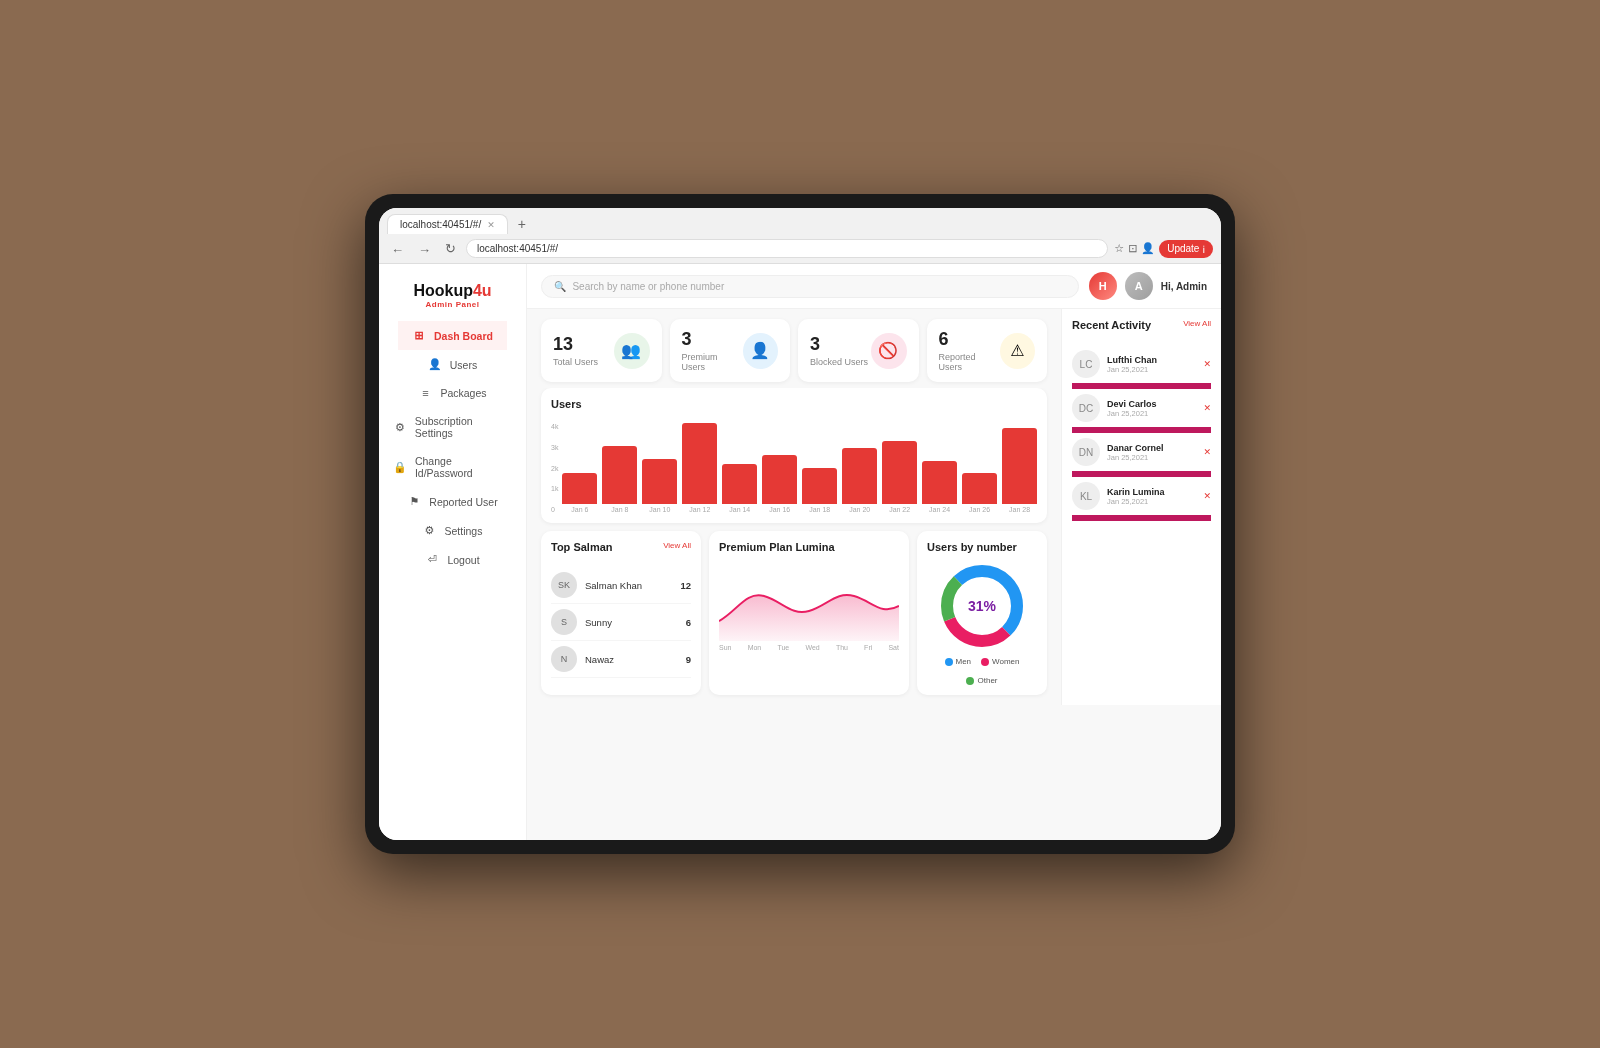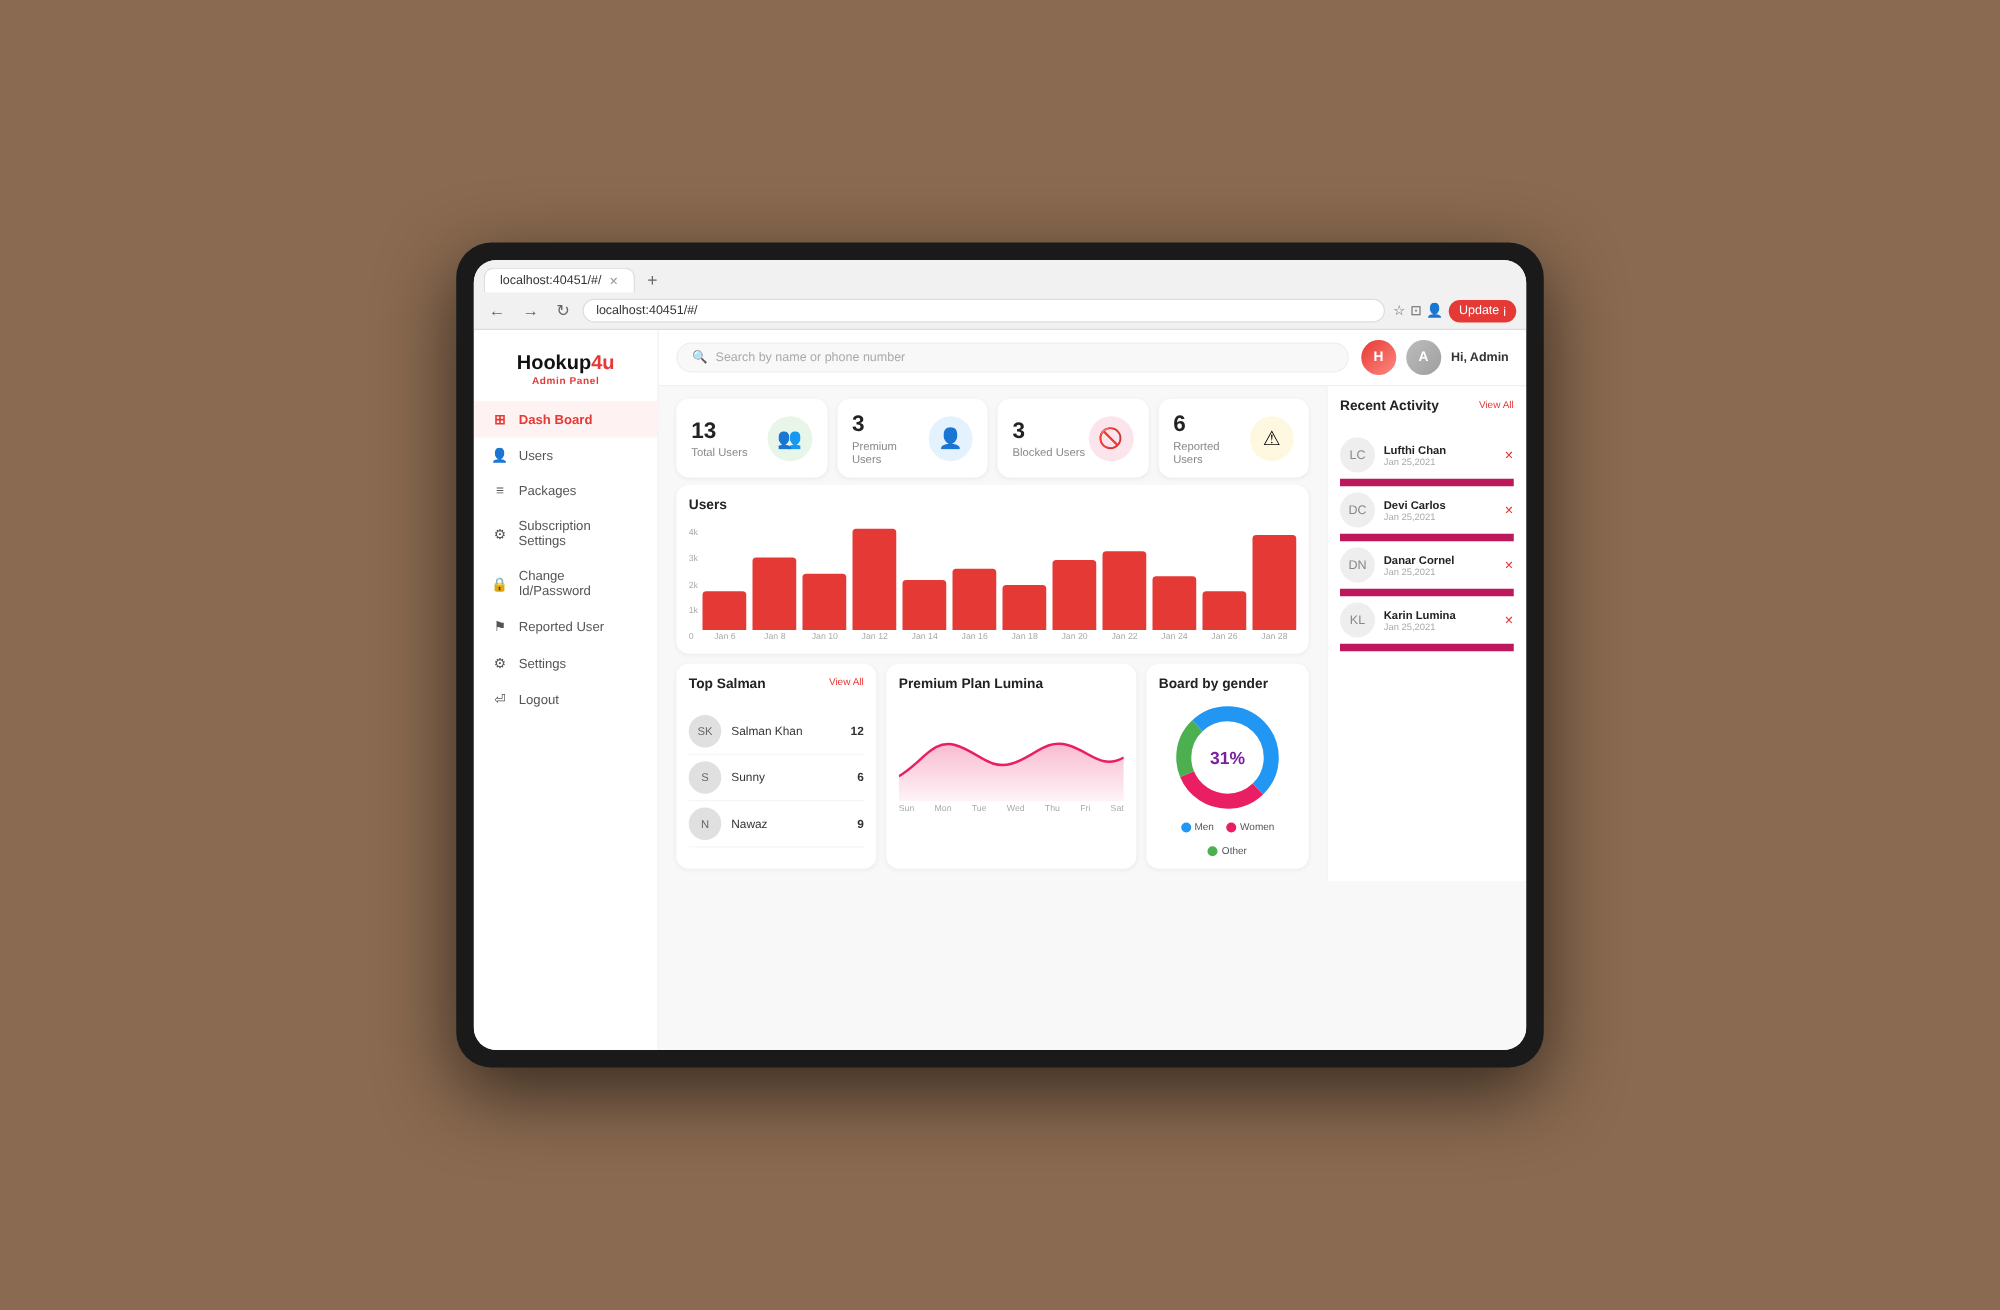--- a/index.html
+++ b/index.html
@@ -67,21 +67,21 @@
     
     .app-layout {
       display: flex; flex: 1; overflow: hidden;
     }
     
     .sidebar {
       width: 148px; background: #fff;
       border-right: 1px solid #f0f0f0;
       flex-shrink: 0;
       padding: 10px 0;
-      display: flex; flex-direction: column;
+      display: flex; flex-direction: column; align-items: center;
     }
     .logo-area {
       padding: 8px 14px 12px;
       text-align: center;
     }
     .logo-text {
       font-size: 16px; font-weight: 700;
       color: #e53935;
     }
     .logo-text span { color: #111; }
@@ -452,21 +452,21 @@
                     <span class="chart-x-label">Mon</span>
                     <span class="chart-x-label">Tue</span>
                     <span class="chart-x-label">Wed</span>
                     <span class="chart-x-label">Thu</span>
                     <span class="chart-x-label">Fri</span>
                     <span class="chart-x-label">Sat</span>
                   </div>
                 </div>
 
                 <div class="bottom-card gender-chart">
-                  <div class="section-title">Board by gender</div>
+                  <div class="section-title">Users by number</div>
                   <div class="donut-container">
                     <svg width="90" height="90" viewBox="0 0 90 90">
                       <circle cx="45" cy="45" r="35" fill="none" stroke="#f5f5f5" stroke-width="12"></circle>
 
                       <circle cx="45" cy="45" r="35" fill="none" stroke="#2196f3" stroke-width="12" stroke-dasharray="110 110" stroke-dashoffset="27" transform="rotate(-90 45 45)"></circle>
 
                       <circle cx="45" cy="45" r="35" fill="none" stroke="#e91e63" stroke-width="12" stroke-dasharray="68 152" stroke-dashoffset="-83" transform="rotate(-90 45 45)"></circle>
 
                       <circle cx="45" cy="45" r="35" fill="none" stroke="#4caf50" stroke-width="12" stroke-dasharray="42 178" stroke-dashoffset="-151" transform="rotate(-90 45 45)"></circle>
                       <text x="45" y="50" text-anchor="middle" font-size="14" font-weight="700" fill="#7b1fa2">31%</text>

